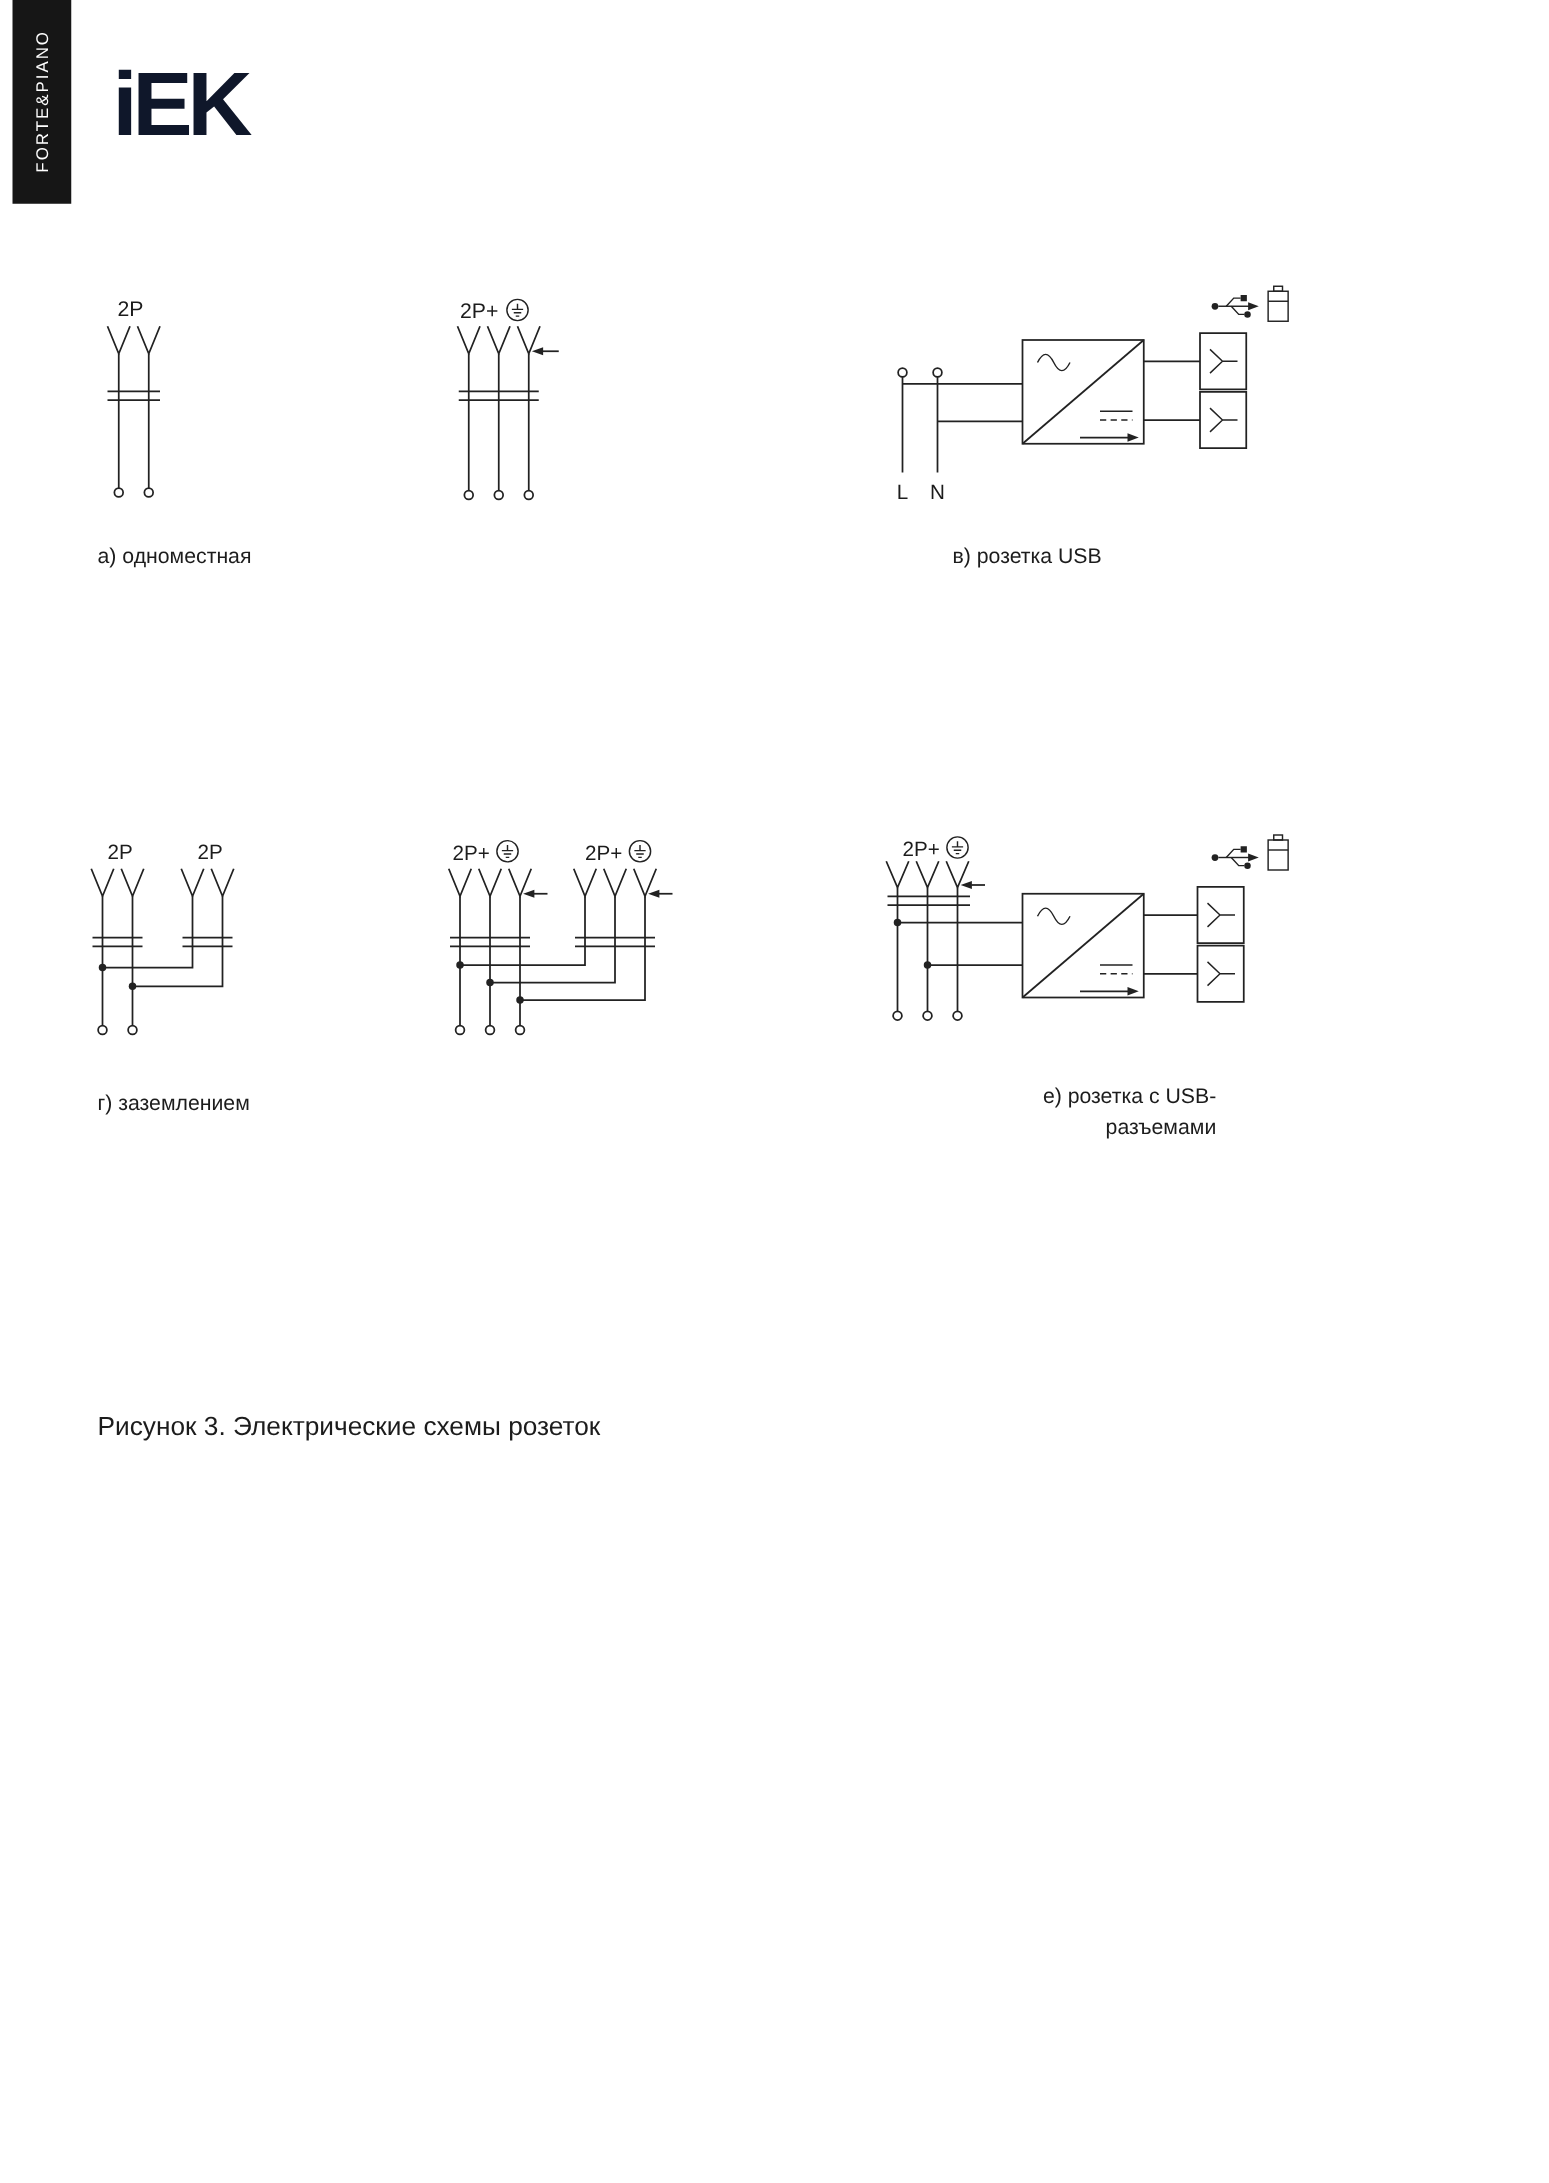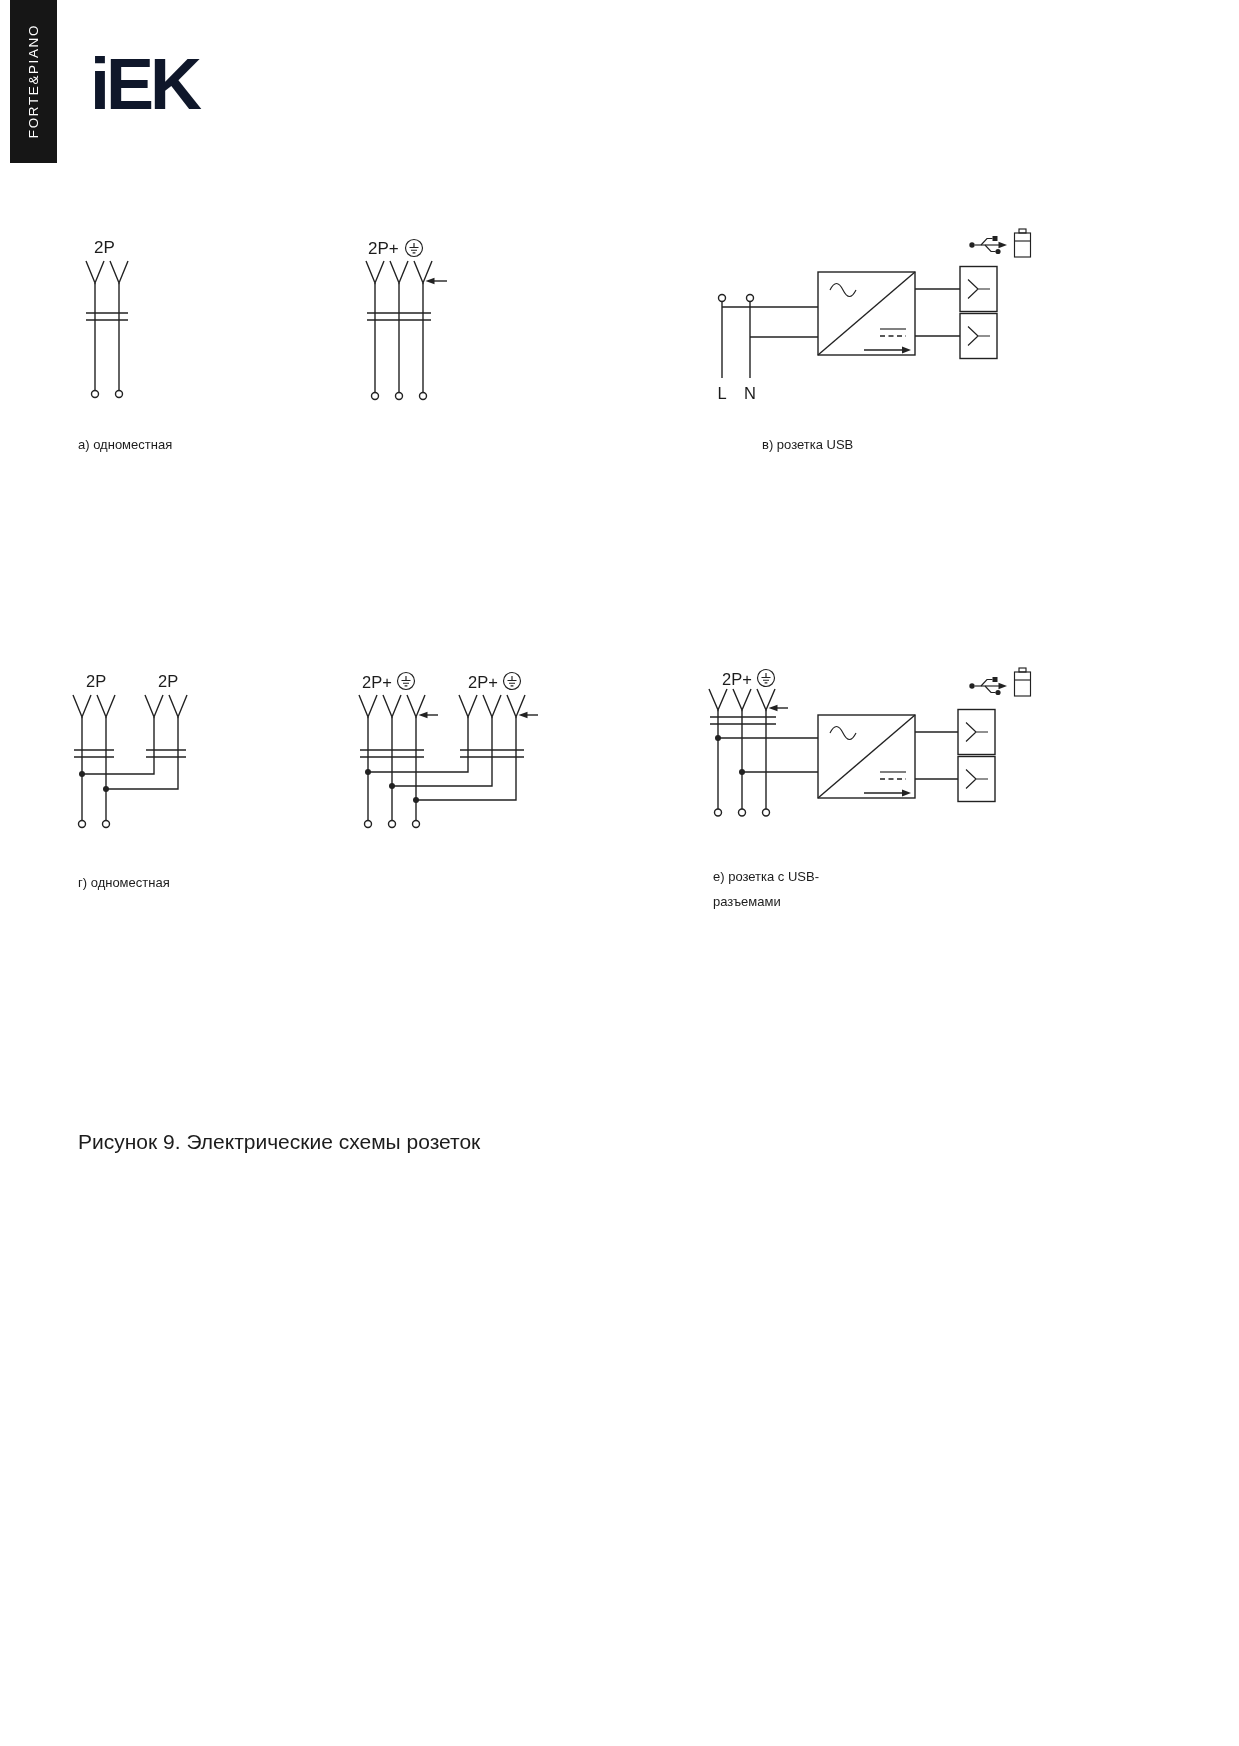--- a/index.html
+++ b/index.html
@@ -6,21 +6,21 @@
   html,body { background:#ffffff; }
   body { font-family:"Liberation Sans","DejaVu Sans",sans-serif; }
   .page { position:relative; width:1239px; height:1746px; background:#fff; overflow:hidden; }
   .abs { position:absolute; }
   .brand-strip { left:10px; top:0; width:47px; height:163px; background:#161616;
                  display:flex; align-items:center; justify-content:center; }
   .brand-strip span { writing-mode:vertical-rl; transform:rotate(180deg); color:#ffffff;
                       font-size:13.5px; letter-spacing:1.6px; font-weight:500; white-space:nowrap; }
   .logo { left:90px; top:36px; font-size:72px; font-weight:900; letter-spacing:-4px;
           color:#0f172a; line-height:1;margin-top:12px; }
-  .caption { font-size:13px; color:#1c1c1c; line-height:25px; }
+  .caption { font-size:17px; color:#1c1c1c; line-height:25px;text-align:right; }
   .fig-caption { font-size:21px; color:#1c1c1c; }
   svg.diag { position:absolute; overflow:visible; }
   svg text { font-family:"Liberation Sans","DejaVu Sans",sans-serif; fill:#1c1c1c; }
   .t17 { font-size:17px; }
   .t16 { font-size:16.5px; }
   .ln   { fill:none; stroke:#222; stroke-width:1.4; }
   .thin { fill:none; stroke:#222; stroke-width:1.15; }
   .dsh  { fill:none; stroke:#222; stroke-width:1.3; stroke-dasharray:5 3.5; }
   .dot  { fill:#222; stroke:none; }
   .term { fill:#fff; stroke:#222; stroke-width:1.4; }
@@ -263,21 +263,21 @@
       <path class="thin" d="M285,28 L291,34.5 H295.5"></path>
       <circle class="fsh" cx="298" cy="34.5" r="2.6"></circle>
     </g>
     <g>
       <rect class="thin" x="319" y="10" width="7" height="4"></rect>
       <rect class="thin" x="314.5" y="14" width="16" height="24"></rect>
       <path class="thin" d="M314.5,22 H330.5"></path>
     </g>
   </svg>
 
-  <div class="abs caption" style="left:78px; top:870px;">г) одноместная</div>
+  <div class="abs caption" style="left:78px; top:870px;">г) заземлением</div>
   <div class="abs caption" style="left:713px; top:864px; width:260px;">
     <div>е) розетка с USB-</div>
     <div>разъемами</div>
   </div>
 
-  <div class="abs fig-caption" style="left:78px; top:1130px;">Рисунок 9. Электрические схемы розеток</div>
+  <div class="abs fig-caption" style="left:78px; top:1130px;">Рисунок 3. Электрические схемы розеток</div>
 
 </div>
 
 </body></html>

